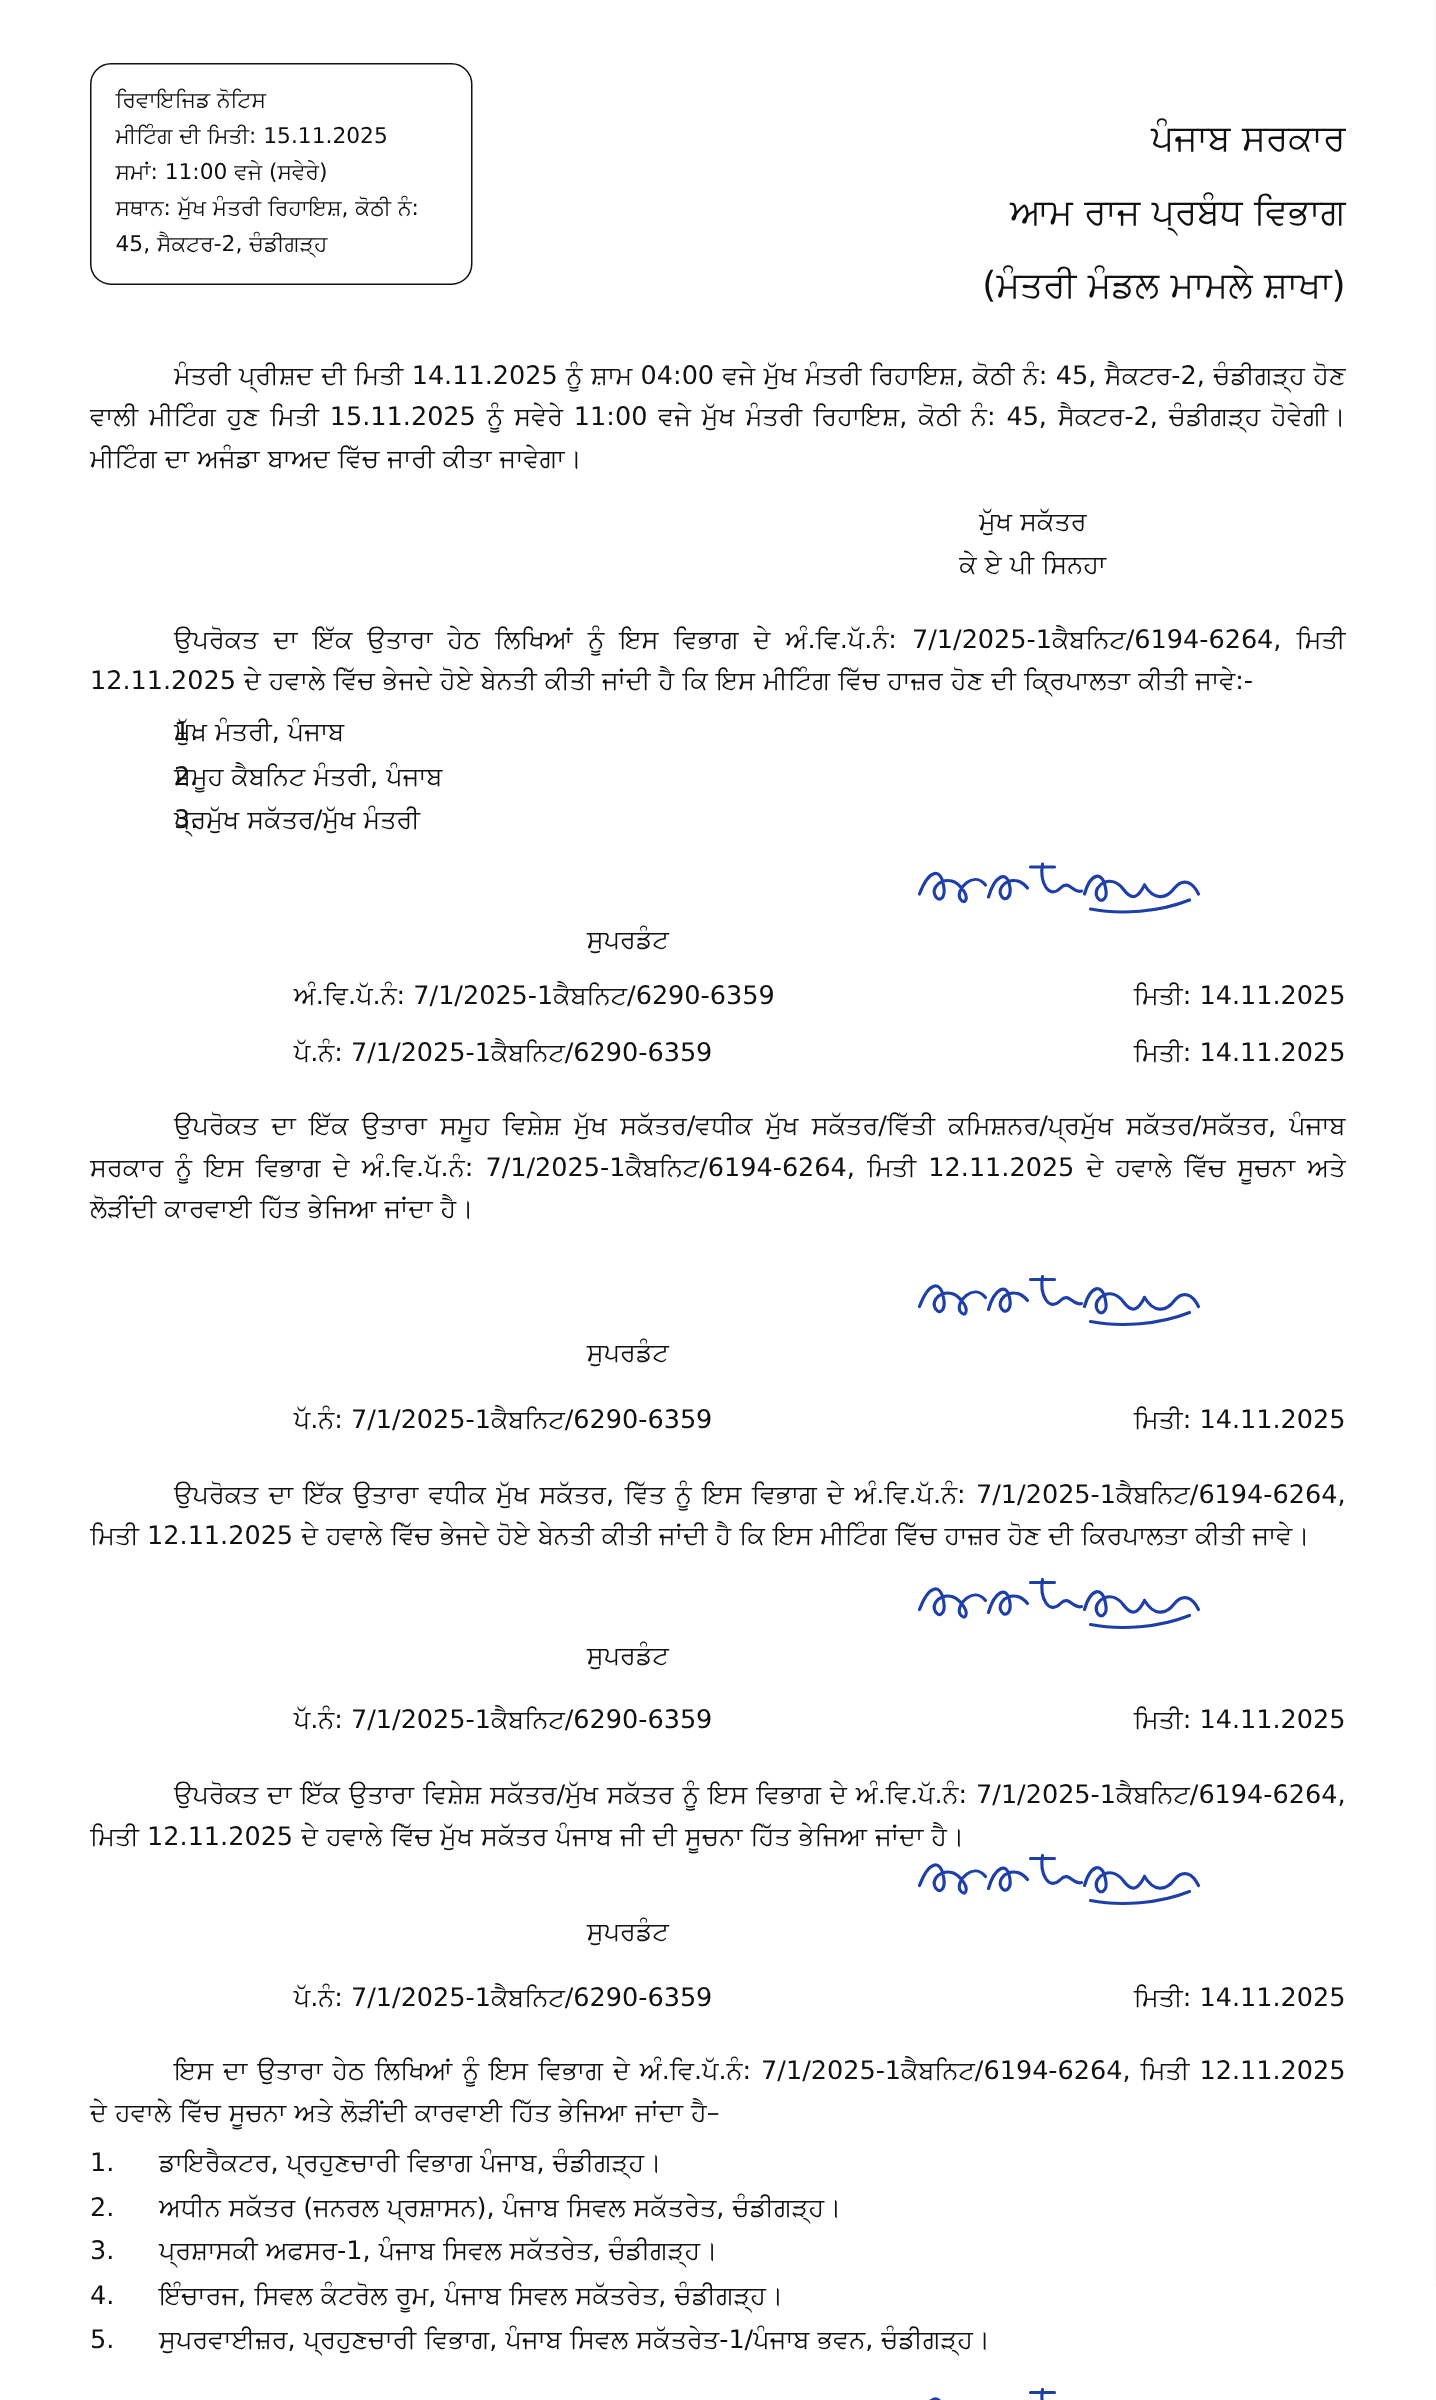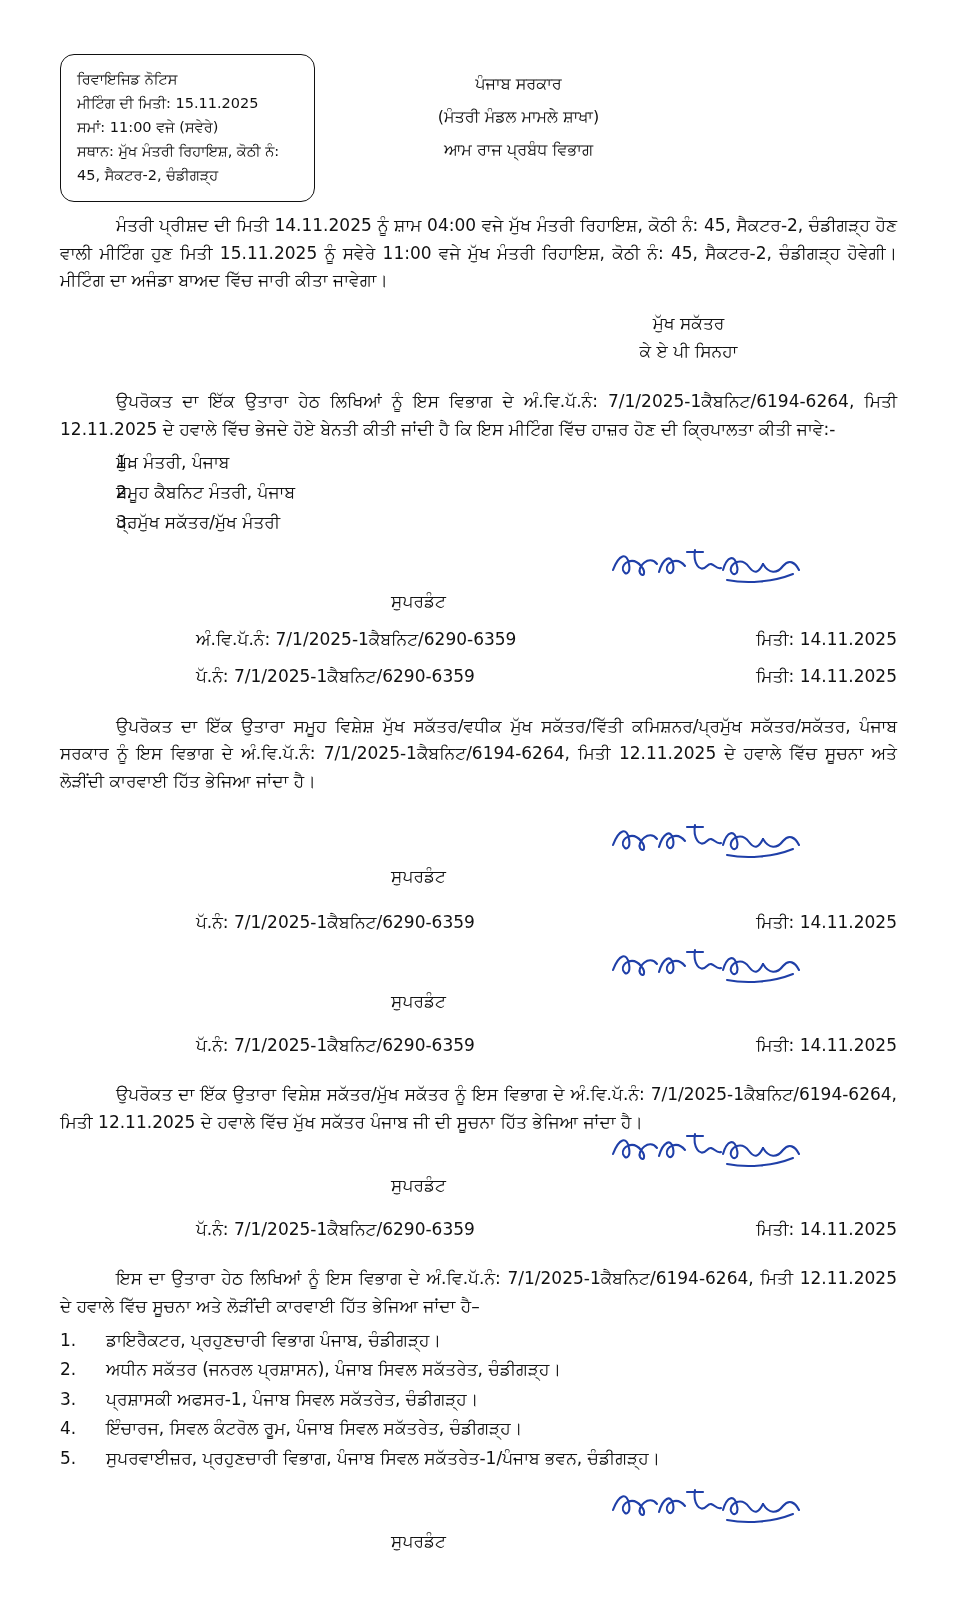--- a/index.html
+++ b/index.html
@@ -22,36 +22,36 @@
   }
 
   
   .header-row {
     position: relative;
     min-height: 150px;
   }
   .notice-box {
     position: absolute;
     left: 0;
-    top: 14px;
+    top: 2px;
     width: 255px;
     border: 1.5px solid #111;
     border-radius: 14px;
     padding: 12px 16px 14px 16px;
     box-sizing: border-box;
     font-size: 14.5px;
     line-height: 1.66;
   }
   .notice-box div { white-space: nowrap; }
 
   .dept-head {
-    text-align: center;
+    text-align: right;
     padding-top: 28px;
     padding-left: 80px;
-    font-size: 16px;
+    font-size: 24px;
     line-height: 2.05;
   }
 
   
   .para {
     text-align: justify;
     text-justify: inter-word;
     margin: 22px 0 0 0;
   }
   .para.indent { text-indent: 56px; }
@@ -122,22 +122,22 @@
   <div class="header-row">
     <div class="notice-box">
       <div>ਰਿਵਾਇਜਿਡ ਨੋਟਿਸ</div>
       <div>ਮੀਟਿੰਗ ਦੀ ਮਿਤੀ: 15.11.2025</div>
       <div>ਸਮਾਂ:  11:00 ਵਜੇ (ਸਵੇਰੇ)</div>
       <div>ਸਥਾਨ: ਮੁੱਖ ਮੰਤਰੀ ਰਿਹਾਇਸ਼, ਕੋਠੀ ਨੰ:</div>
       <div>45, ਸੈਕਟਰ-2, ਚੰਡੀਗੜ੍ਹ</div>
     </div>
     <div class="dept-head">
       <div>ਪੰਜਾਬ ਸਰਕਾਰ</div>
+      <div>ਆਮ ਰਾਜ ਪ੍ਰਬੰਧ ਵਿਭਾਗ</div>
       <div>(ਮੰਤਰੀ ਮੰਡਲ ਮਾਮਲੇ ਸ਼ਾਖਾ)</div>
-      <div>ਆਮ ਰਾਜ ਪ੍ਰਬੰਧ ਵਿਭਾਗ</div>
     </div>
   </div>
 
   <p class="para indent">ਮੰਤਰੀ ਪ੍ਰੀਸ਼ਦ ਦੀ ਮਿਤੀ 14.11.2025 ਨੂੰ ਸ਼ਾਮ 04:00 ਵਜੇ ਮੁੱਖ ਮੰਤਰੀ ਰਿਹਾਇਸ਼, ਕੋਠੀ ਨੰ: 45, ਸੈਕਟਰ-2, ਚੰਡੀਗੜ੍ਹ ਹੋਣ ਵਾਲੀ ਮੀਟਿੰਗ ਹੁਣ ਮਿਤੀ 15.11.2025 ਨੂੰ ਸਵੇਰੇ 11:00 ਵਜੇ ਮੁੱਖ ਮੰਤਰੀ ਰਿਹਾਇਸ਼, ਕੋਠੀ ਨੰ: 45, ਸੈਕਟਰ-2, ਚੰਡੀਗੜ੍ਹ ਹੋਵੇਗੀ। ਮੀਟਿੰਗ ਦਾ ਅਜੰਡਾ ਬਾਅਦ ਵਿੱਚ ਜਾਰੀ ਕੀਤਾ ਜਾਵੇਗਾ।</p>
 
   <div class="sign-block" style="padding-left:420px;">
     <span class="nm">ਮੁੱਖ ਸਕੱਤਰ</span>
     <span class="nm">ਕੇ ਏ ਪੀ ਸਿਨਹਾ</span>
   </div>
 
@@ -199,20 +199,21 @@
       </svg>
     </span>
   </div>
   <div class="supd">ਸੁਪਰਡੰਟ</div>
 
   <div class="refline" style="margin-top:18px;">
     <span class="ref">ਪੱ.ਨੰ: 7/1/2025-1ਕੈਬਨਿਟ/6290-6359</span>
     <span class="dt">ਮਿਤੀ: 14.11.2025</span>
   </div>
 
+  <p class="para indent">ਉਪਰੋਕਤ ਦਾ ਇੱਕ ਉਤਾਰਾ ਵਧੀਕ ਮੁੱਖ ਸਕੱਤਰ, ਵਿੱਤ ਨੂੰ ਇਸ ਵਿਭਾਗ ਦੇ ਅੰ.ਵਿ.ਪੱ.ਨੰ: 7/1/2025-1ਕੈਬਨਿਟ/6194-6264, ਮਿਤੀ 12.11.2025 ਦੇ ਹਵਾਲੇ ਵਿੱਚ ਭੇਜਦੇ ਹੋਏ ਬੇਨਤੀ ਕੀਤੀ ਜਾਂਦੀ ਹੈ ਕਿ ਇਸ ਮੀਟਿੰਗ ਵਿੱਚ ਹਾਜ਼ਰ ਹੋਣ ਦੀ ਕਿਰਪਾਲਤਾ ਕੀਤੀ ਜਾਵੇ।</p>
 
   <div class="sig-wrap">
     <span class="sig">
       <svg viewBox="0 0 200 46" xmlns="http://www.w3.org/2000/svg">
         <g fill="none" stroke="#1f3fa8" stroke-width="2.1" stroke-linecap="round">
           <path d="M6 30 C12 14, 20 12, 22 24 C24 34, 18 36, 16 30 C14 23, 26 16, 34 26 C40 33, 36 38, 33 33 C30 27, 42 14, 50 24"></path>
           <path d="M52 32 C56 18, 64 14, 66 24 C68 33, 62 36, 60 30 C58 23, 70 16, 78 26"></path>
           <path d="M80 12 L96 12 M88 10 C86 22, 92 34, 100 26 C106 20, 108 30, 114 28"></path>
           <path d="M116 30 C120 16, 128 14, 130 26 C132 34, 126 37, 124 31 C122 24, 134 16, 142 27 C148 35, 152 32, 156 24"></path>
           <path d="M156 24 C162 34, 170 34, 176 26 C182 19, 188 22, 192 30"></path>

